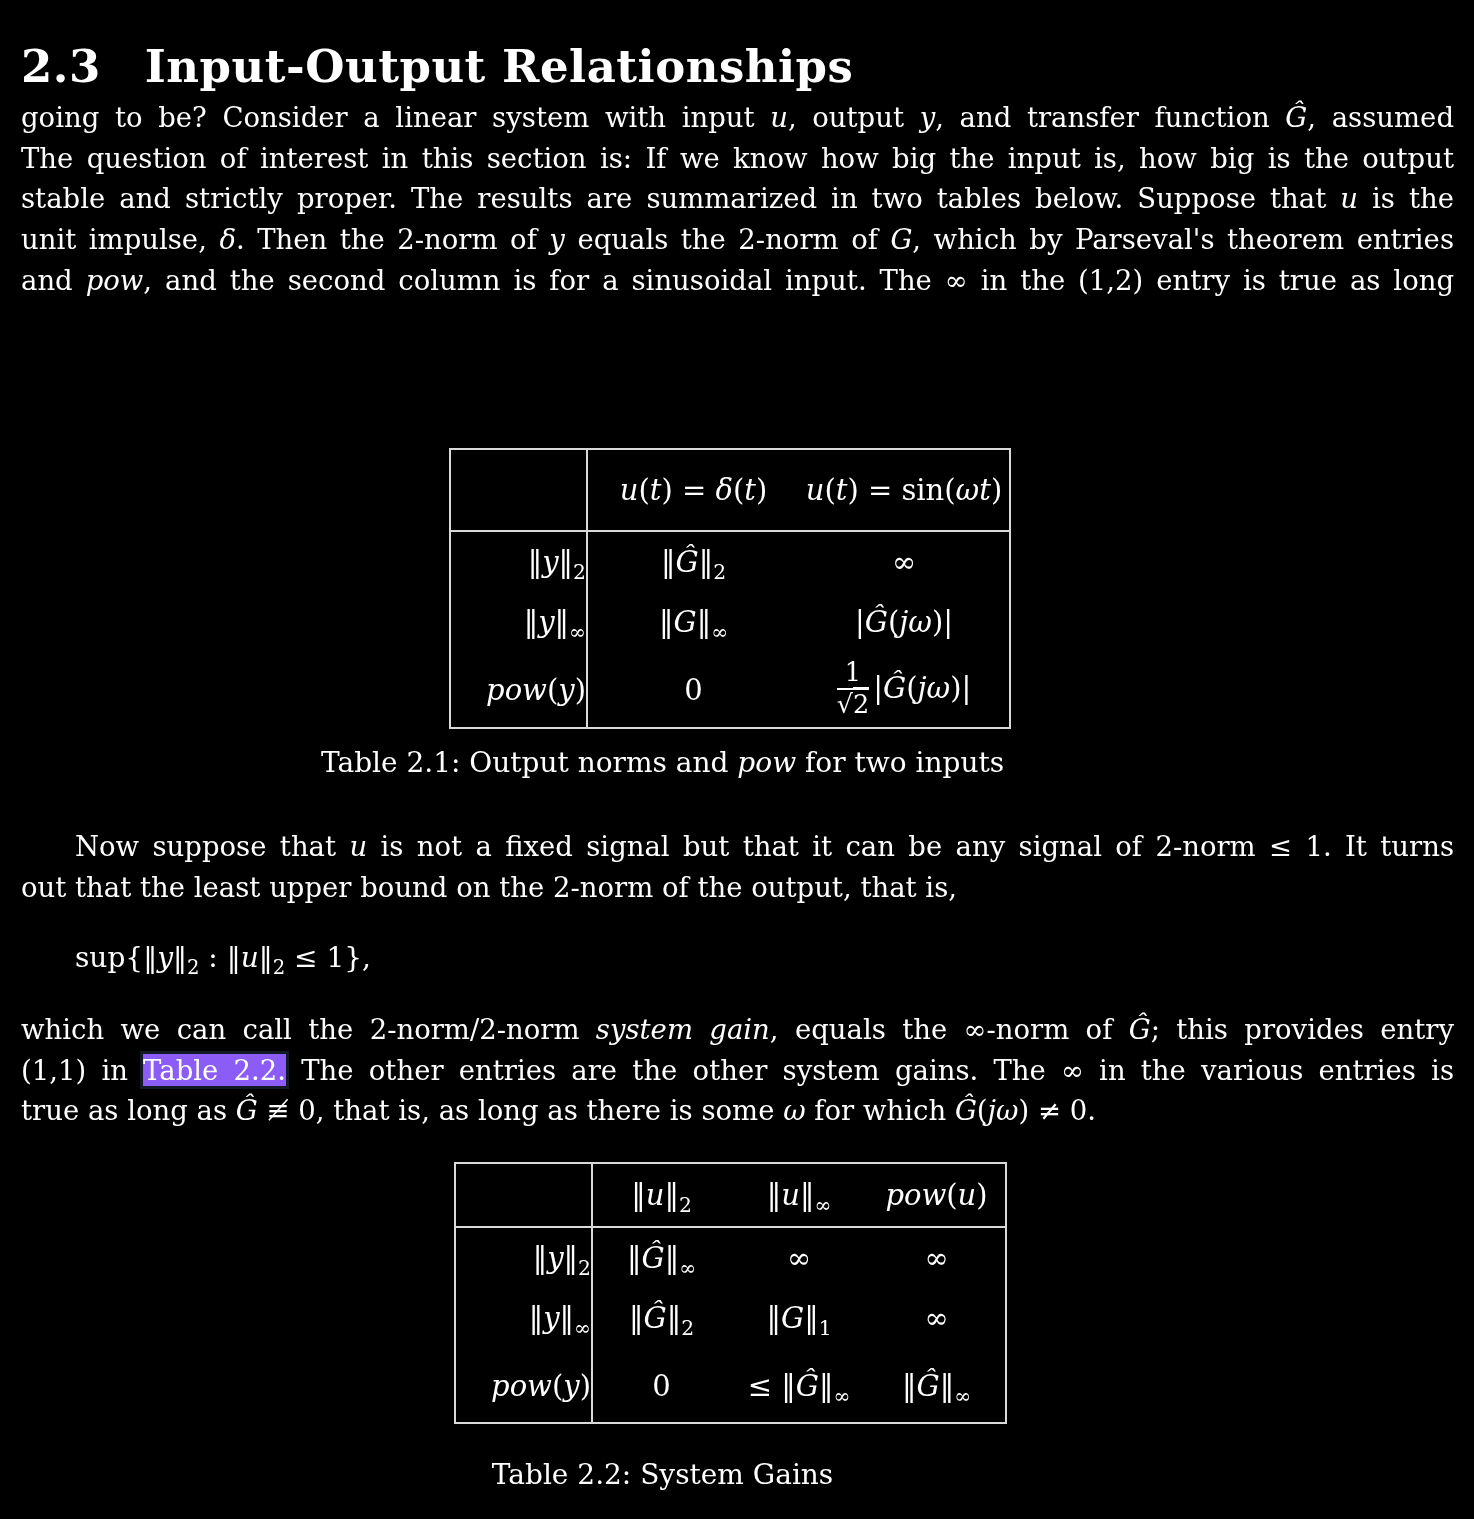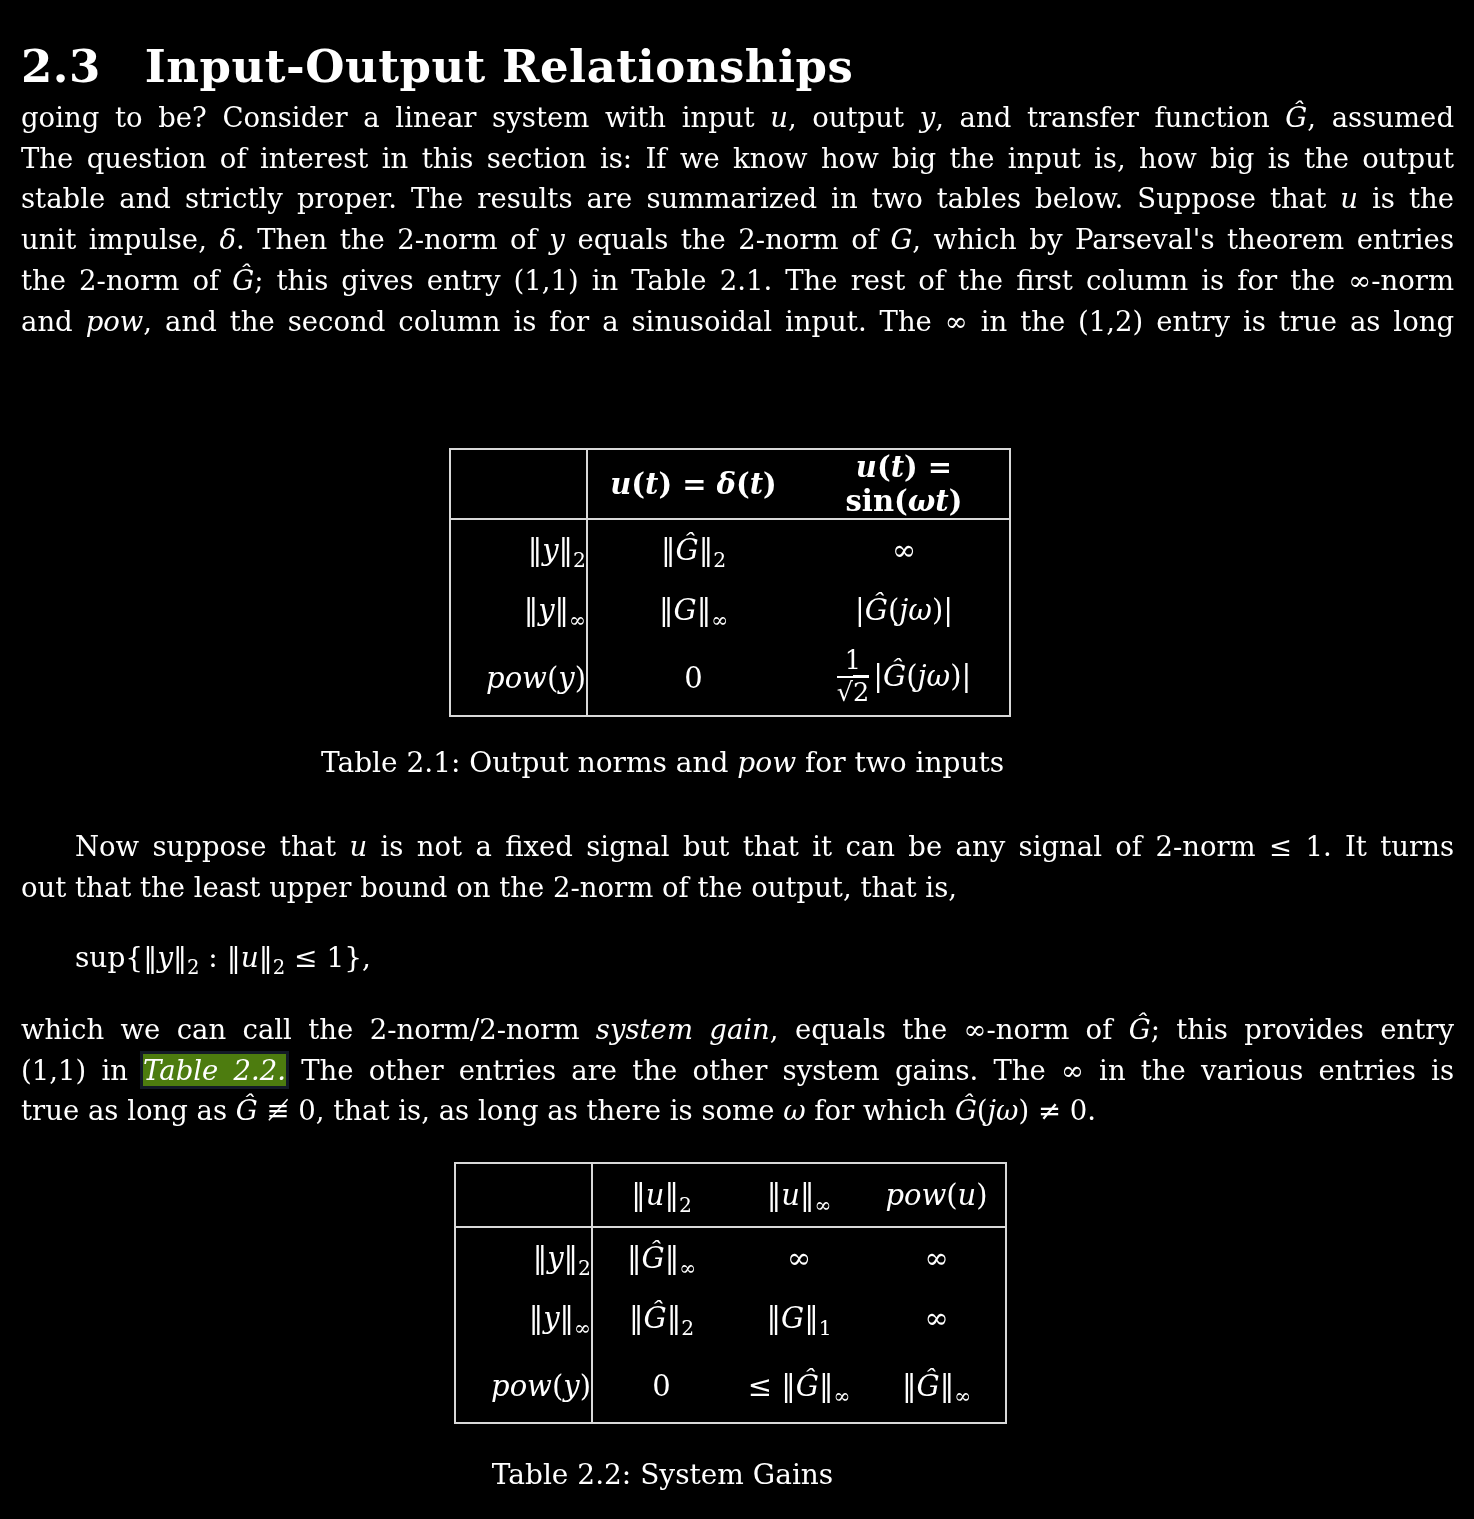--- a/index.html
+++ b/index.html
@@ -37,40 +37,40 @@
   #para2 { top: 826px; }
   #para3 { top: 1009px; }
 
   
   #equation { left: 75px; top: 933px; font-size: 28px; line-height: 50px; }
 
   
   .seg-rm { font-style: normal; }
   .seg-it { font-style: italic; }
   sub.seg-sub { font-size: 0.7em; line-height: 0; }
-  .seg-hl { background: #4d7c0f; box-shadow: 0 0 0 3px #131a26; font-style: italic; }
+  .seg-hl { background: #8b5cf6; box-shadow: 0 0 0 3px #131a26; }
 
   
   .mtable {
     border-collapse: collapse;
     table-layout: fixed;
     font-size: 29px;
     color: #fff;
     border: 2px solid #d9d9d9;
   }
   .mtable td { padding: 0; vertical-align: middle; }
   .mtable td.lbl {
     text-align: right; padding-left: 18px;
     border-right: 2px solid #d9d9d9;
   }
   .mtable tr.hdr td { border-bottom: 2px solid #d9d9d9; }
   .mtable td.ctr { text-align: center; }
 
   #table1 { left: 449px; top: 448px; width: 560px; }
-  #table1 tr.hdr { height: 64px; font-weight: bold; }
+  #table1 tr.hdr { height: 82px; }
   #table1 tr.r0 { height: 60px; }
   #table1 tr.r1 { height: 62px; }
   #table1 tr.r2 { height: 75px; }
 
   #table2 { left: 454px; top: 1162px; width: 551px; }
   #table2 tr.hdr { height: 64px; }
   #table2 tr.r0 { height: 60px; }
   #table2 tr.r1 { height: 62px; }
   #table2 tr.r2 { height: 74px; }
 
@@ -94,21 +94,20 @@
 
 <h1 class="abs" id="heading">
   <span class="sec-num">2.3</span><span>Input-Output Relationships</span>
 </h1>
 
 <div class="abs para" id="para1">
   <div class="pline"><span class="seg-rm">going to be? Consider a linear system with input </span><span class="seg-it">u</span><span class="seg-rm">, output </span><span class="seg-it">y</span><span class="seg-rm">, and transfer function </span><span class="seg-it">Ĝ</span><span class="seg-rm">, assumed</span></div>
   <div class="pline"><span class="seg-rm">The question of interest in this section is: If we know how big the input is, how big is the output</span></div>
   <div class="pline"><span class="seg-rm">stable and strictly proper. The results are summarized in two tables below. Suppose that </span><span class="seg-it">u</span><span class="seg-rm"> is the</span></div>
   <div class="pline"><span class="seg-rm">unit impulse, </span><span class="seg-it">δ</span><span class="seg-rm">. Then the 2-norm of </span><span class="seg-it">y</span><span class="seg-rm"> equals the 2-norm of </span><span class="seg-it">G</span><span class="seg-rm">, which by Parseval's theorem entries</span></div>
-  <div class="pline"><span class="seg-rm">the 2-norm of </span><span class="seg-it">Ĝ</span><span class="seg-rm">; this gives entry (1,1) in Table 2.1. The rest of the first column is for the ∞-norm</span></div>
   <div class="pline"><span class="seg-rm">and </span><span class="seg-it">pow</span><span class="seg-rm">, and the second column is for a sinusoidal input. The ∞ in the (1,2) entry is true as long</span></div>
 </div>
 
 <table class="abs mtable" id="table1">
   <colgroup>
       <col style="width:137px">
       <col style="width:212px">
       <col style="width:211px">
     </colgroup>
   <tbody>

